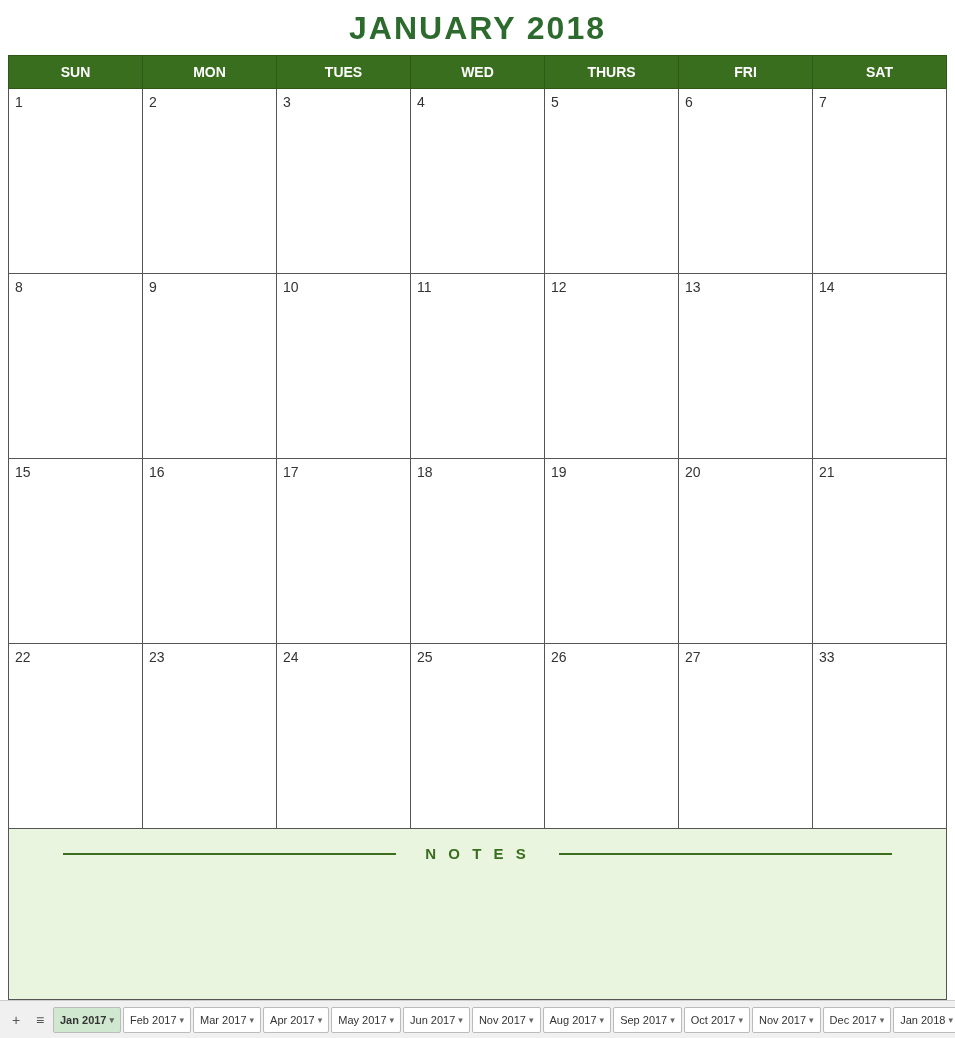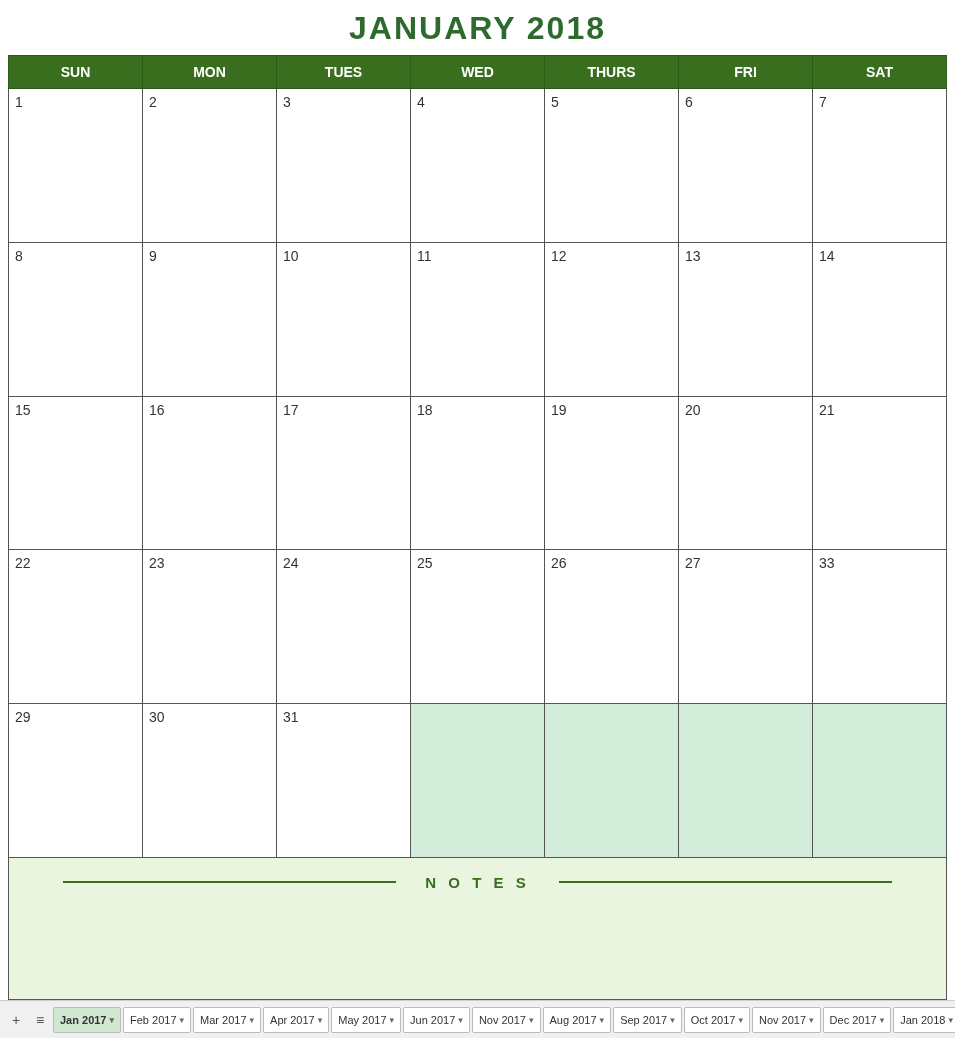--- a/index.html
+++ b/index.html
@@ -201,29 +201,20 @@
         </tr>
         <tr>
           <td class="day-cell"><span class="day-number">22</span></td>
           <td class="day-cell"><span class="day-number">23</span></td>
           <td class="day-cell"><span class="day-number">24</span></td>
           <td class="day-cell"><span class="day-number">25</span></td>
           <td class="day-cell"><span class="day-number">26</span></td>
           <td class="day-cell"><span class="day-number">27</span></td>
           <td class="day-cell"><span class="day-number">33</span></td>
         </tr>
-        <tr>
-          <td class="day-cell"><span class="day-number">29</span></td>
-          <td class="day-cell"><span class="day-number">30</span></td>
-          <td class="day-cell"><span class="day-number">31</span></td>
-          <td class="day-cell next-month"></td>
-          <td class="day-cell next-month"></td>
-          <td class="day-cell next-month"></td>
-          <td class="day-cell next-month"></td>
-        </tr>
         <tr class="notes-row">
           <td colspan="7">
             <div class="notes-section">
               <div class="notes-label-row">
                 <div class="notes-line"></div>
                 <div class="notes-label">N O T E S</div>
                 <div class="notes-line"></div>
               </div>
             </div>
           </td>

